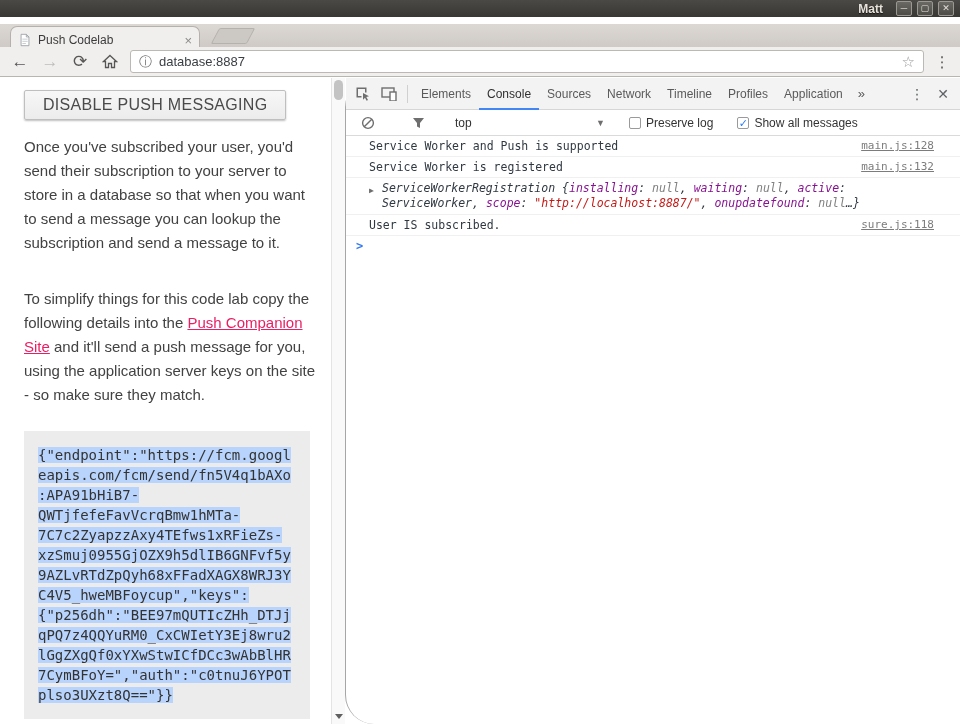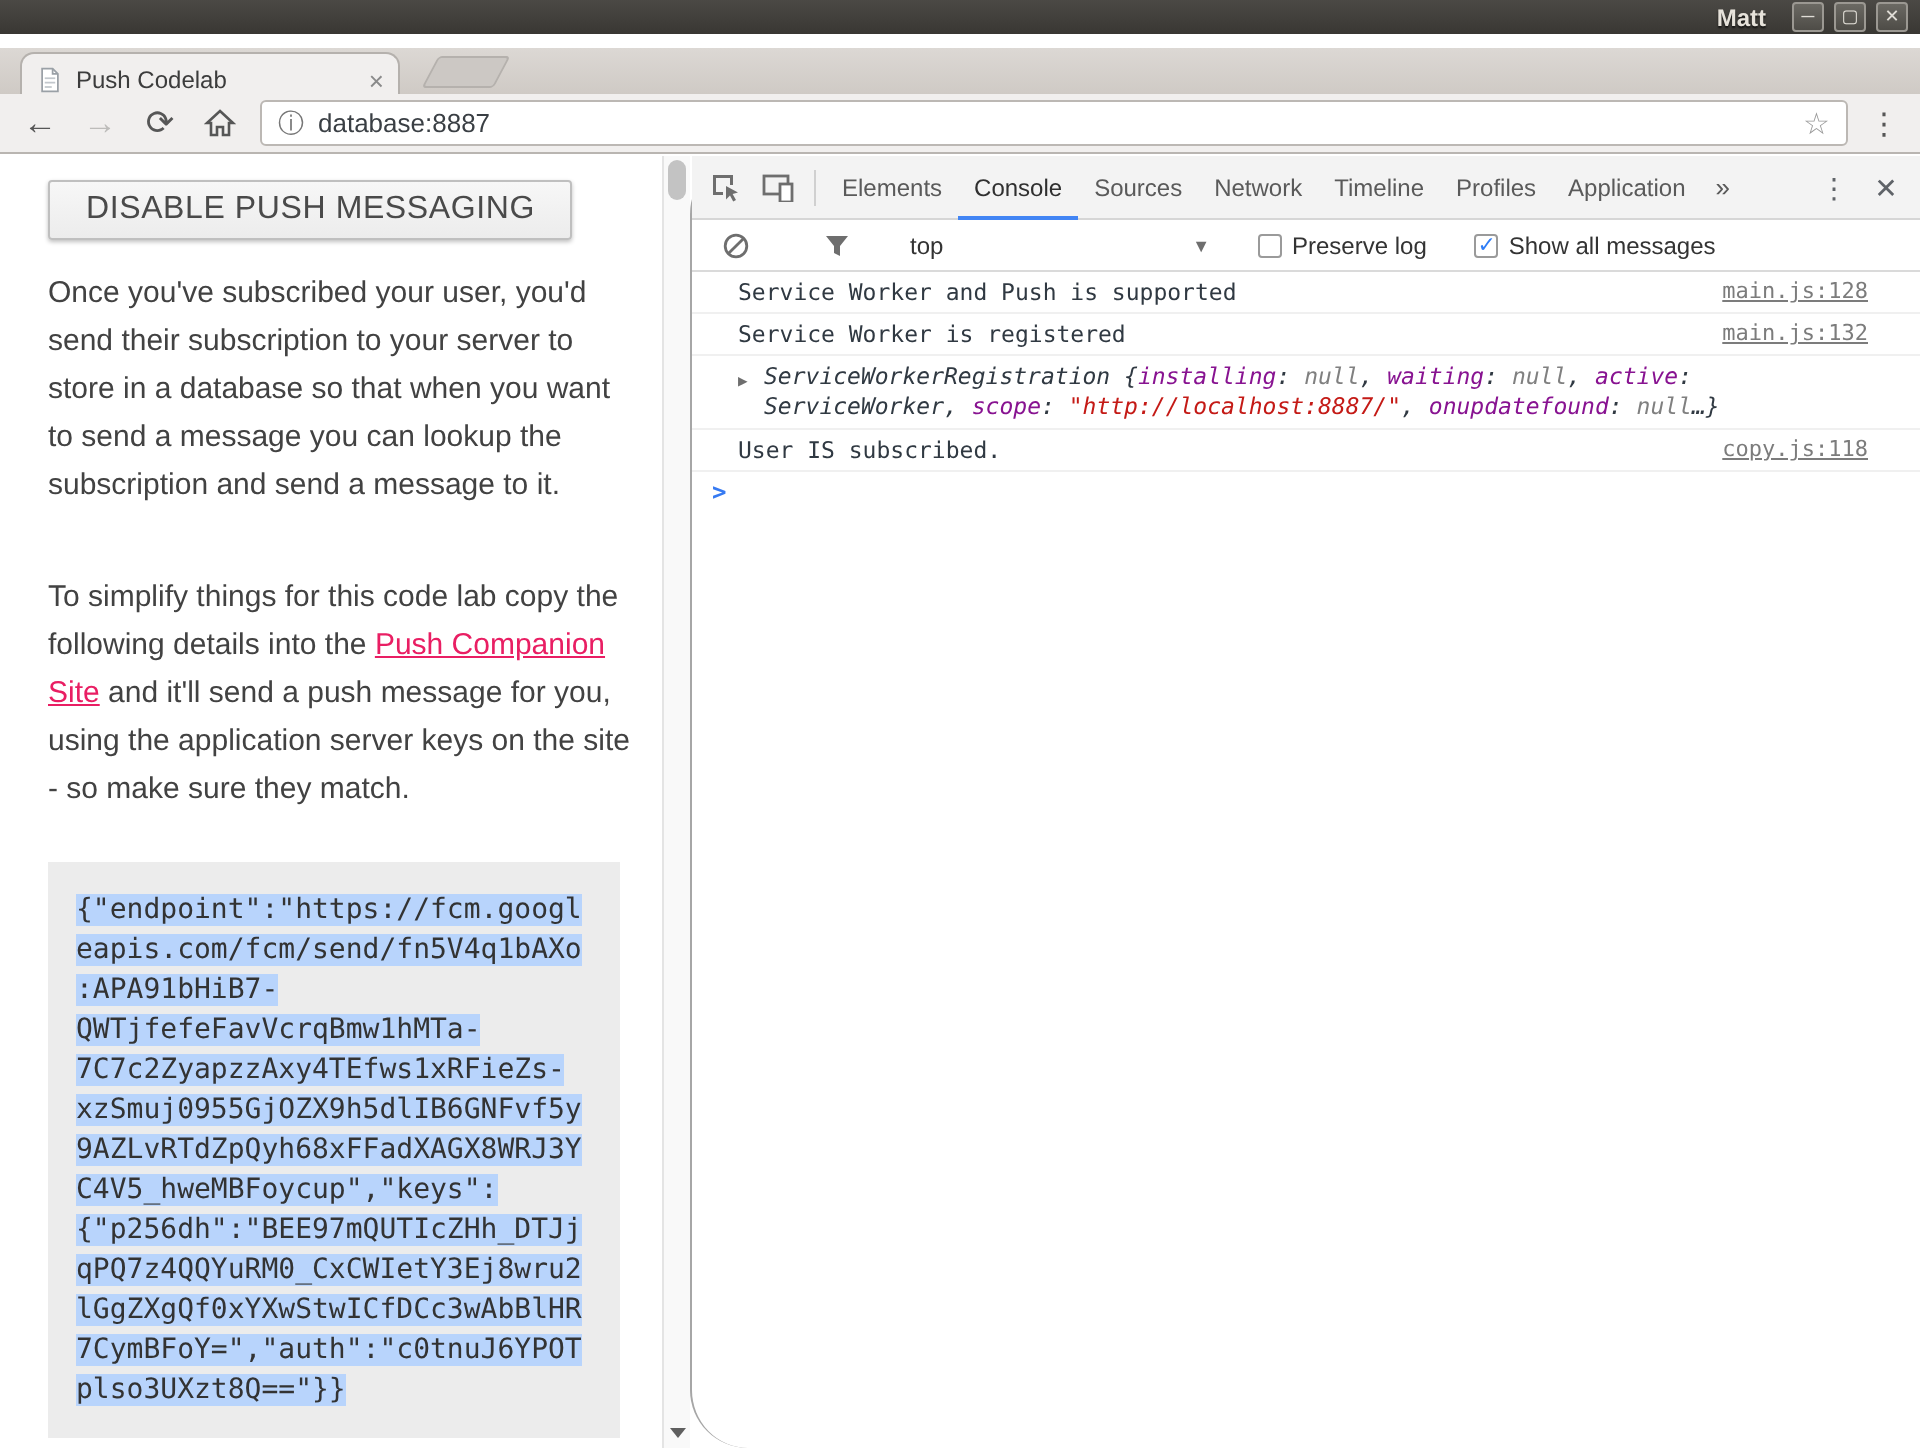--- a/index.html
+++ b/index.html
@@ -221,21 +221,21 @@
         <div class="crow">
           <span class="msg">Service Worker is registered</span>
           <a class="src">main.js:132</a>
         </div>
         <div class="obj-row">
           <span class="obj-tri">▶</span>
           <span><span class="tok-obj">ServiceWorkerRegistration </span><span class="tok-plain">{</span><span class="tok-key">installing</span><span class="tok-plain">: </span><span class="tok-null">null</span><span class="tok-plain">, </span><span class="tok-key">waiting</span><span class="tok-plain">: </span><span class="tok-null">null</span><span class="tok-plain">, </span><span class="tok-key">active</span><span class="tok-plain">: </span><span class="tok-obj">ServiceWorker</span><span class="tok-plain">, </span><span class="tok-key">scope</span><span class="tok-plain">: </span><span class="tok-str">"http://localhost:8887/"</span><span class="tok-plain">, </span><span class="tok-key">onupdatefound</span><span class="tok-plain">: </span><span class="tok-null">null</span><span class="tok-plain">…}</span></span>
         </div>
         <div class="crow">
           <span class="msg">User IS subscribed.</span>
-          <a class="src">copy.js:118</a>
+          <a class="src">sure.js:118</a>
         </div>
         <div class="prompt-row">
           <span class="prompt-chevron">&gt;</span>
         </div>
       </div>
 
     </div>
   </div>
 </div>
 

